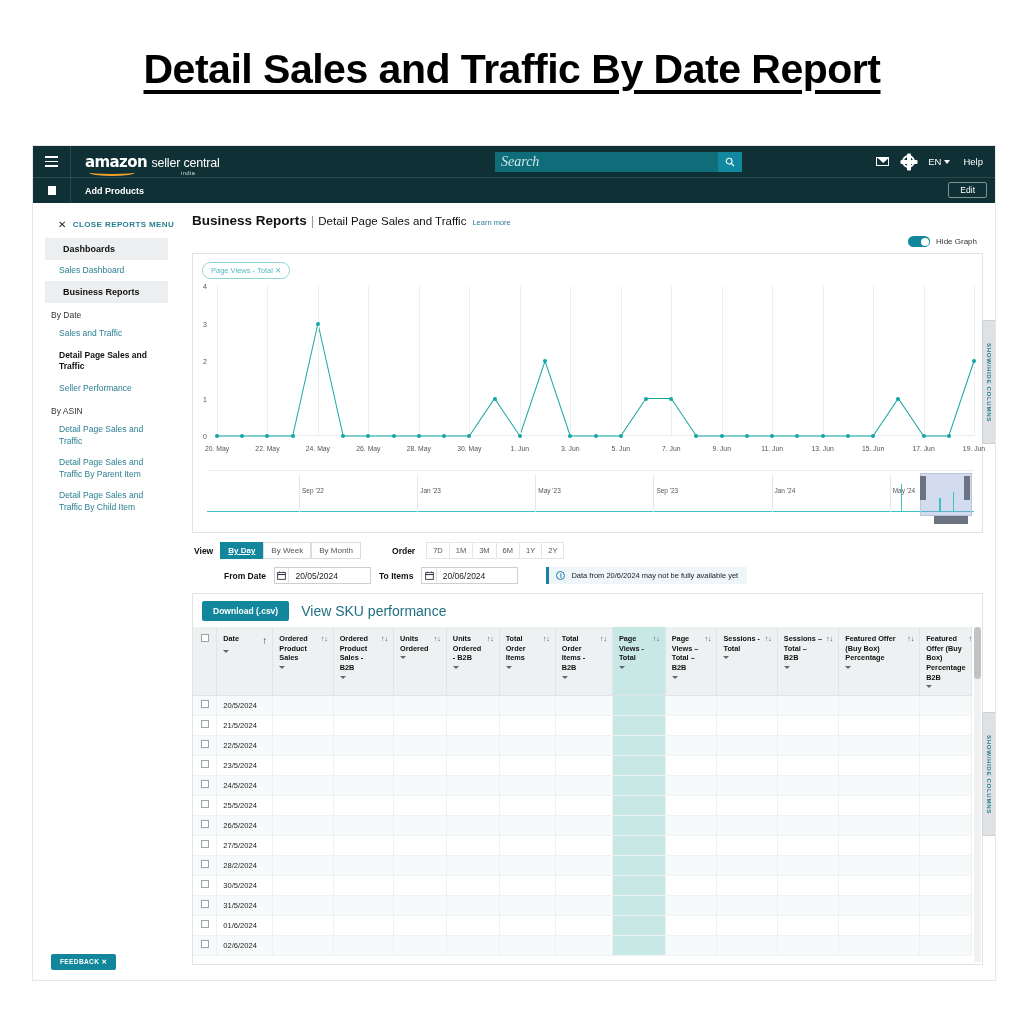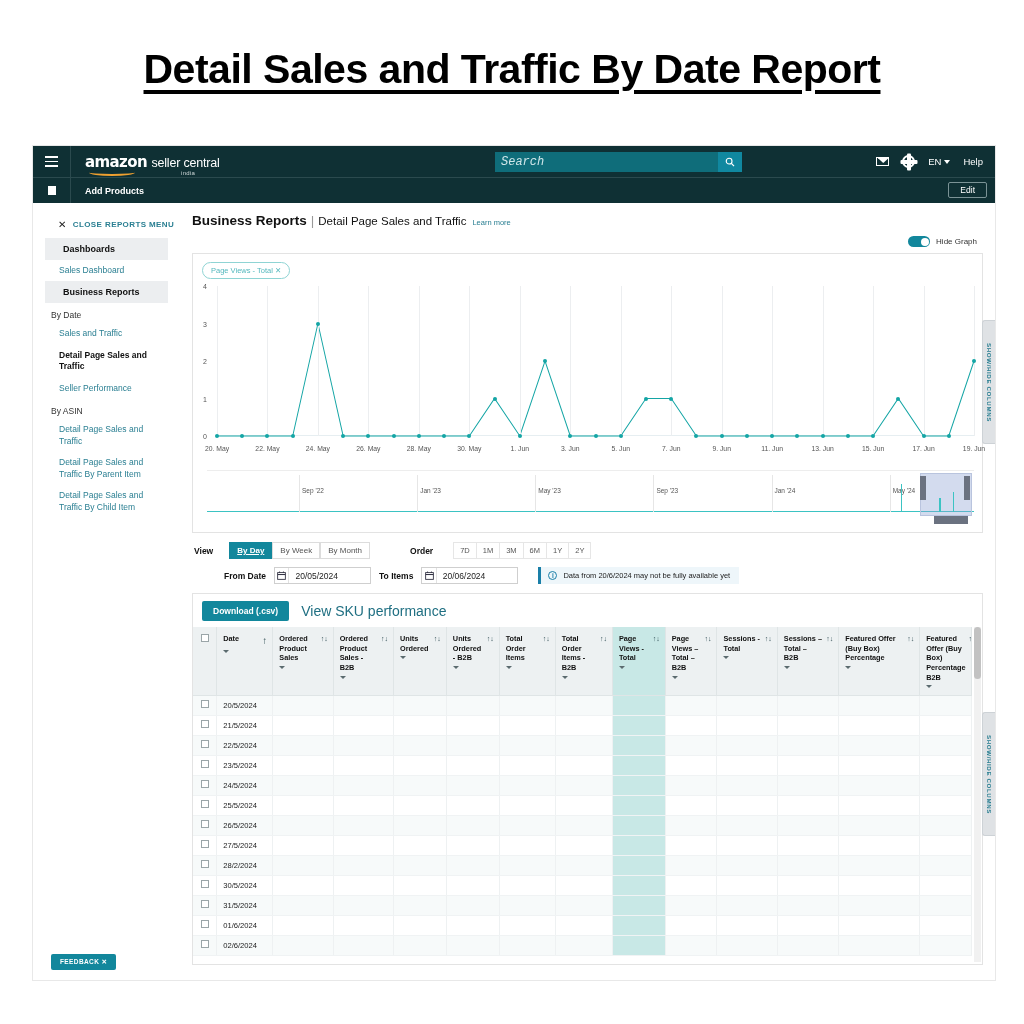--- a/index.html
+++ b/index.html
@@ -62,22 +62,22 @@
     position: absolute; left: 110px; top: 17px;
     font-size: 6px; color: #cfd8d8; letter-spacing: 0.3px;
   }
   .searchwrap {
     position: absolute; left: 462px; top: 6px;
     width: 247px; height: 20px; display: flex;
   }
   .searchwrap input {
     flex: 1; border: none; outline: none;
     background: #0f6d7a; color: #fff;
-    font-size: 12px; font-style: italic;
-    padding: 0 6px; font-family: Liberation Mono, monospace;
+    font-size: 14px; font-style: italic;
+    padding: 0 6px; font-family: Liberation Serif, serif;
   }
   .searchwrap input::placeholder { color: #cfe6e9; font-style: italic; }
   .searchbtn {
     width: 24px; background: #1088a0; border: none;
     display: flex; align-items: center; justify-content: center;
     cursor: pointer;
   }
   .nav-right {
     position: absolute; right: 12px; top: 0; height: 31px;
     display: flex; align-items: center; gap: 13px; color: #fff;
@@ -231,21 +231,21 @@
     position:absolute; top: 5px; width: 6px; height: 24px; background: #6b7280;
   }
   .brush .tagbox {
     position:absolute; right: 6px; bottom: -6px;
     background: #6b7280; width: 34px; height: 8px;
   }
   .spike { position:absolute; bottom: 6px; width:1.3px; background:#3bc3c3; }
 
   
   .controls { margin-top: 9px; padding-left: 2px; }
-  .ctl-row { display: flex; align-items: center; gap: 16px; }
+  .ctl-row { display: flex; align-items: center; gap: 7px; }
   .ctl-lbl { font-size: 8.5px; font-weight: bold; color: #111; }
   .seg { display:flex; }
   .seg div {
     font-size: 8px; padding: 3px 7px; color: #555;
     border: 1px solid transparent; cursor: pointer;
   }
   .seg div.on { background: #12879c; color:#fff; font-weight:bold; border-color:#12879c;text-decoration:underline; }
   .seg div.off { border-color:#dcdcdc; }
   .zoomseg { display:flex; margin-left: 4px; }
   .zoomseg div {
@@ -263,21 +263,21 @@
     width: 17px; height: 15px; display:flex; align-items:center; justify-content:center;
     border-right: 1px solid #e2e2e2;
   }
   .dfield input {
     border:none; outline:none; font-size: 8.5px; color:#222;
     width: 100%; padding-left: 6px; font-family: "Liberation Sans", sans-serif;
   }
   .notice {
     display:flex; align-items:center; gap: 6px;
     background: #eef6fa; border-left: 3px solid #1a7fa8;
-    height: 17px; padding: 0 9px 0 7px; margin-left: 12px;
+    height: 17px; padding: 0 9px 0 7px; margin-left: 20px;
   }
   .notice .t { font-size: 7.5px; color: #222; }
   .info-i {
     width: 9px; height: 9px; border-radius: 50%; border: 1px solid #1a7fa8;
     color: #1a7fa8; font-size: 6.5px; display:flex;
     align-items:center; justify-content:center; font-weight: bold;
   }
 
   
   .tablecard {

